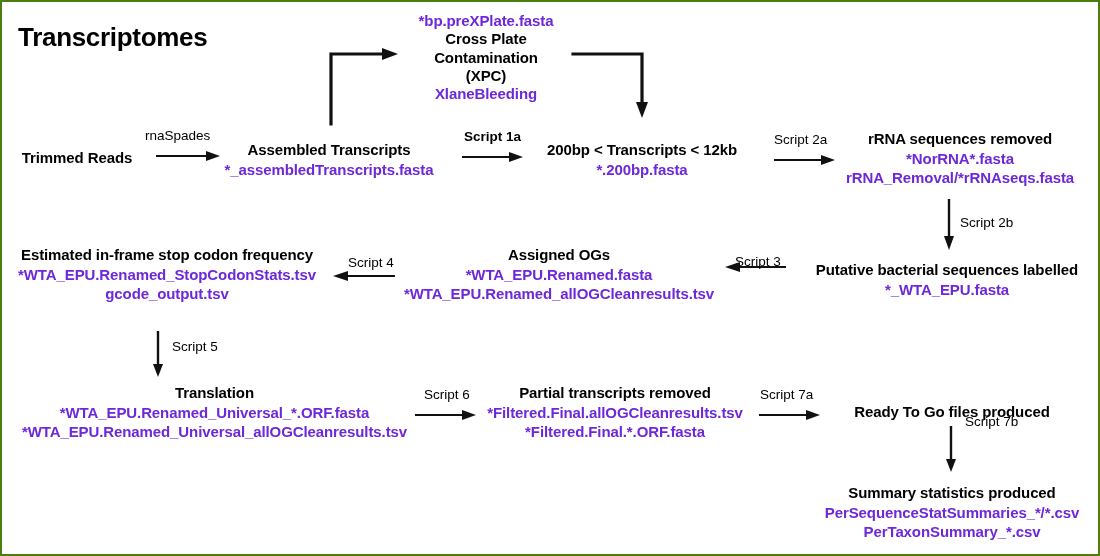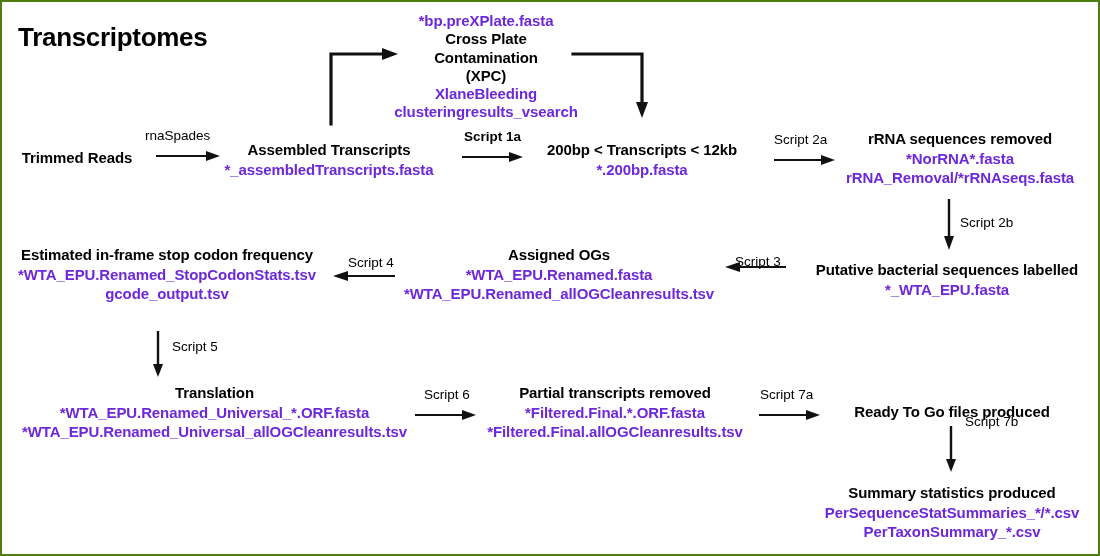--- a/index.html
+++ b/index.html
@@ -110,21 +110,20 @@
     <div class="file">*NorRNA*.fasta</div>
     <div class="file">rRNA_Removal/*rRNAseqs.fasta</div>
   </div>
 
   <div class="node" style="left:384px; top:10px; width:200px; line-height:1.22;">
     <div class="file">*bp.preXPlate.fasta</div>
     <div class="title">Cross Plate</div>
     <div class="title">Contamination</div>
     <div class="title">(XPC)</div>
     <div class="file">XlaneBleeding</div>
-    <div class="file">clusteringresults_vsearch</div>
   </div>
 
   <div class="arrow" style="left:320px; top:44px;">
     <svg width="90" height="80" viewBox="0 0 90 80">
       <polyline points="9,78 9,8 62,8" stroke-width="3.2" stroke-linecap="square"></polyline>
       <polygon points="76,8 60,2 60,14"></polygon>
     </svg>
   </div>
 
   <div class="arrow" style="left:568px; top:44px;">
@@ -192,22 +191,22 @@
   <div class="edge-label" style="left:422px; top:385px;">Script 6</div>
   <div class="arrow" style="left:411px; top:404px;">
     <svg width="66" height="18" viewBox="0 0 66 18">
       <line x1="2" y1="9" x2="50" y2="9" stroke-width="2.2"></line>
       <polygon points="63,9 49,4 49,14"></polygon>
     </svg>
   </div>
 
   <div class="node" style="left:468px; top:381px; width:290px;">
     <div class="title">Partial transcripts removed</div>
+    <div class="file">*Filtered.Final.allOGCleanresults.tsv</div>
     <div class="file">*Filtered.Final.*.ORF.fasta</div>
-    <div class="file">*Filtered.Final.allOGCleanresults.tsv</div>
   </div>
 
   <div class="edge-label" style="left:758px; top:385px;">Script 7a</div>
   <div class="arrow" style="left:755px; top:404px;">
     <svg width="66" height="18" viewBox="0 0 66 18">
       <line x1="2" y1="9" x2="50" y2="9" stroke-width="2.2"></line>
       <polygon points="63,9 49,4 49,14"></polygon>
     </svg>
   </div>
 

